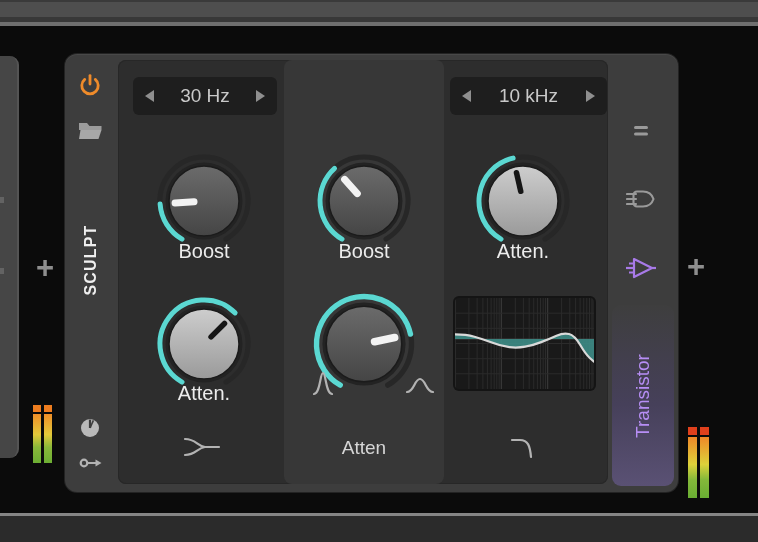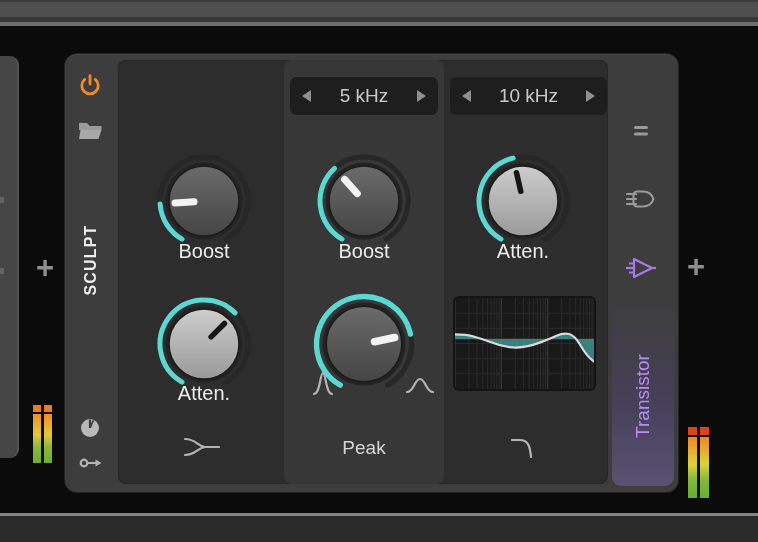--- a/index.html
+++ b/index.html
@@ -141,23 +141,23 @@
           <circle cx="5" cy="7" r="3.3" class="icon-line-light"></circle>
           <line x1="8.6" y1="7" x2="17.5" y2="7" class="icon-line-light"></line>
           <path d="M16.5 3.4 L22.5 7 L16.5 10.6 z" fill="#b3b3b3"></path>
         </svg>
       </div>
     </div>
 
     <div class="abs body-inset">
       <div class="abs mid-panel"></div>
 
-      <div class="abs freq-box" style="left:172px;width:148px;">
+      <div class="abs freq-box" style="left:15px;width:144px;">
         <span class="arr-l"></span>
-        <span class="val">5 kHz</span>
+        <span class="val">30 Hz</span>
         <span class="arr-r"></span>
       </div>
       <div class="abs freq-box" style="left:332px;width:157px;">
         <span class="arr-l"></span>
         <span class="val">10 kHz</span>
         <span class="arr-r"></span>
       </div>
 
       <div class="abs knob" style="left:36px;top:91px;">
           <svg viewBox="0 0 100 100">
@@ -288,21 +288,21 @@
             <line x1="0" y1="41.0" x2="139" y2="41.0" stroke="#3e3e3e"></line>
             <path d="M 0,41.0 L 0.0,36.4 Q 11.1,36.4 19.4,38.7 Q 27.8,41.0 36.9,44.6 Q 45.9,48.2 54.3,49.2 Q 62.6,50.1 70.2,48.7 Q 77.8,47.3 86.2,44.1 Q 94.5,41.0 101.5,37.8 Q 108.4,34.6 114.0,36.0 Q 119.5,37.3 125.1,46.8 Q 130.7,56.4 134.8,60.0 L 139.0,63.7 L 139,41.0 Z" fill="#3d8c86" opacity="0.9"></path>
             <path d="M 0.0,36.4 Q 11.1,36.4 19.4,38.7 Q 27.8,41.0 36.9,44.6 Q 45.9,48.2 54.3,49.2 Q 62.6,50.1 70.2,48.7 Q 77.8,47.3 86.2,44.1 Q 94.5,41.0 101.5,37.8 Q 108.4,34.6 114.0,36.0 Q 119.5,37.3 125.1,46.8 Q 130.7,56.4 134.8,60.0 L 139.0,63.7" fill="none" stroke="#d9d9d9" stroke-width="2.2" stroke-linejoin="round" stroke-linecap="round"></path>
           </svg></div>
 
       <div class="abs" style="left:65px;top:376px;width:38px;height:22px;">
         <svg viewBox="0 0 38 22" width="38" height="22">
           <path d="M2 3 C13 3 14 10 22 11 M2 19 C13 19 14 12 22 11 M22 11 H36" class="icon-line-light"></path>
         </svg>
       </div>
-      <div class="abs footer-label" style="left:176px;top:377px;">Peak</div>
+      <div class="abs footer-label" style="left:176px;top:377px;">Atten</div>
       <div class="abs" style="left:390px;top:374px;width:30px;height:26px;">
         <svg viewBox="0 0 30 26" width="30" height="26">
           <path d="M4 6 H12 C20 6 22 12 23 23" class="icon-line-light"></path>
         </svg>
       </div>
     </div>
 
     <div class="abs rail-right">
       <div class="abs" style="left:26px;top:68px;width:14px;height:10px;">
         <svg viewBox="0 0 14 10" width="14" height="10">

